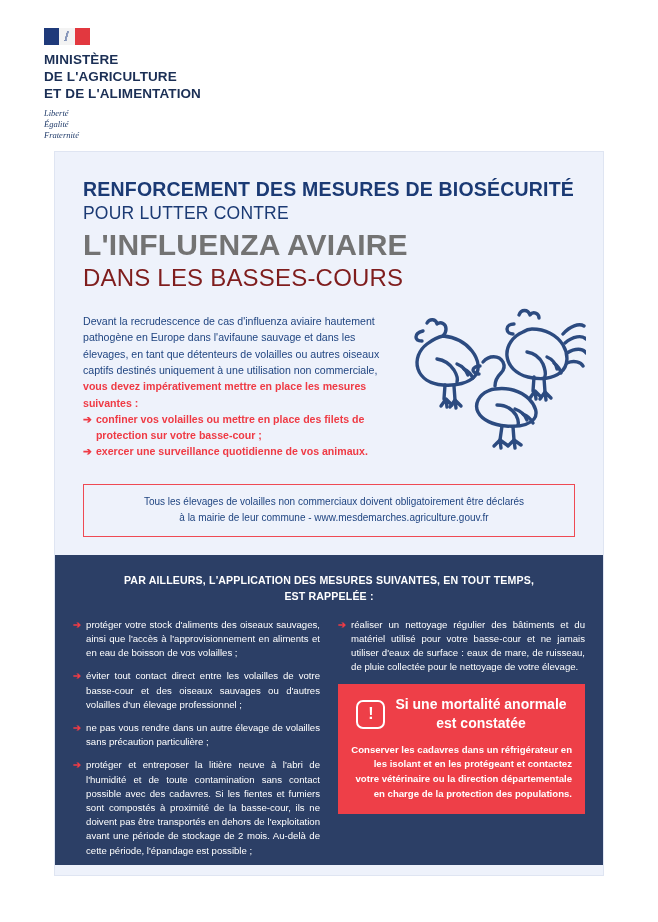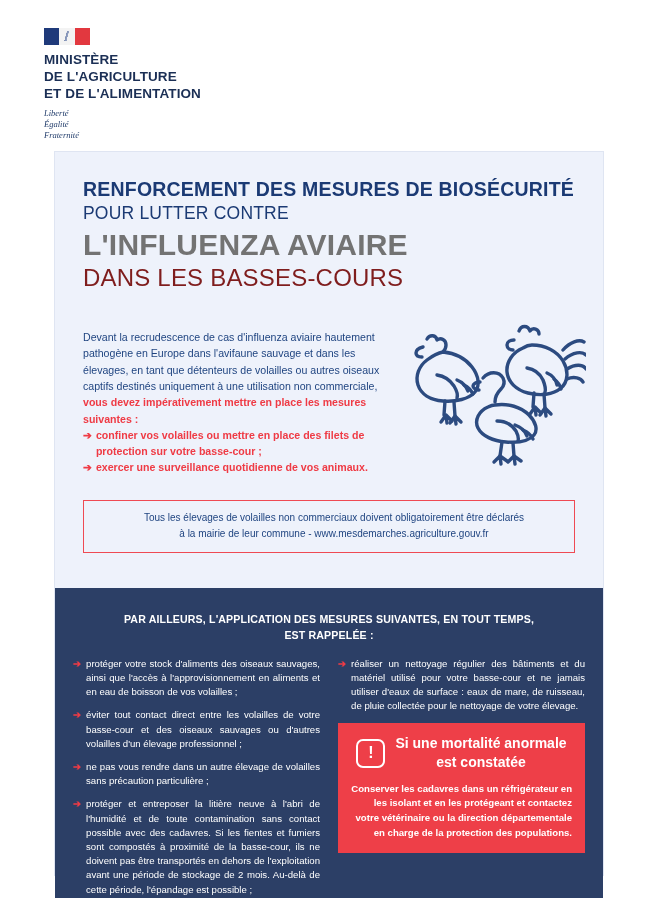--- a/index.html
+++ b/index.html
@@ -93,21 +93,21 @@
   }
   .t-line4 {
     font-size: 24px;
     letter-spacing: .2px;
     color: #7f1d1d;
     line-height: 1.3;
   }
 
   .intro-row {
     display: flex;
-    margin-top: 36px;
+    margin-top: 20px;
     gap: 10px;
   }
   .intro-text {
     width: 300px;
     font-size: 10.6px;
     line-height: 1.54;
     color: #1f4480;
   }
   .intro-text .strong-red {
     color: #ef3b45;
@@ -133,24 +133,24 @@
     border: 1.4px solid #ef4a53;
     padding: 9px 0 10px 10px;
     text-align: center;
     font-size: 10px;
     line-height: 1.62;
     color: #1f4480;
   }
 
   
   .navy {
-    margin-top: 35px;
+    margin-top: 18px;
     background: #2c3f66;
     color: #ffffff;
-    padding: 24px 18px 16px 18px;
+    padding: 18px 18px 16px 18px;
     height: 310px;
     box-sizing: border-box;
   }
   .navy-head {
     text-align: center;
     font-size: 10.6px;
     font-weight: bold;
     line-height: 1.5;
     letter-spacing: .15px;
     margin-bottom: 13px;

